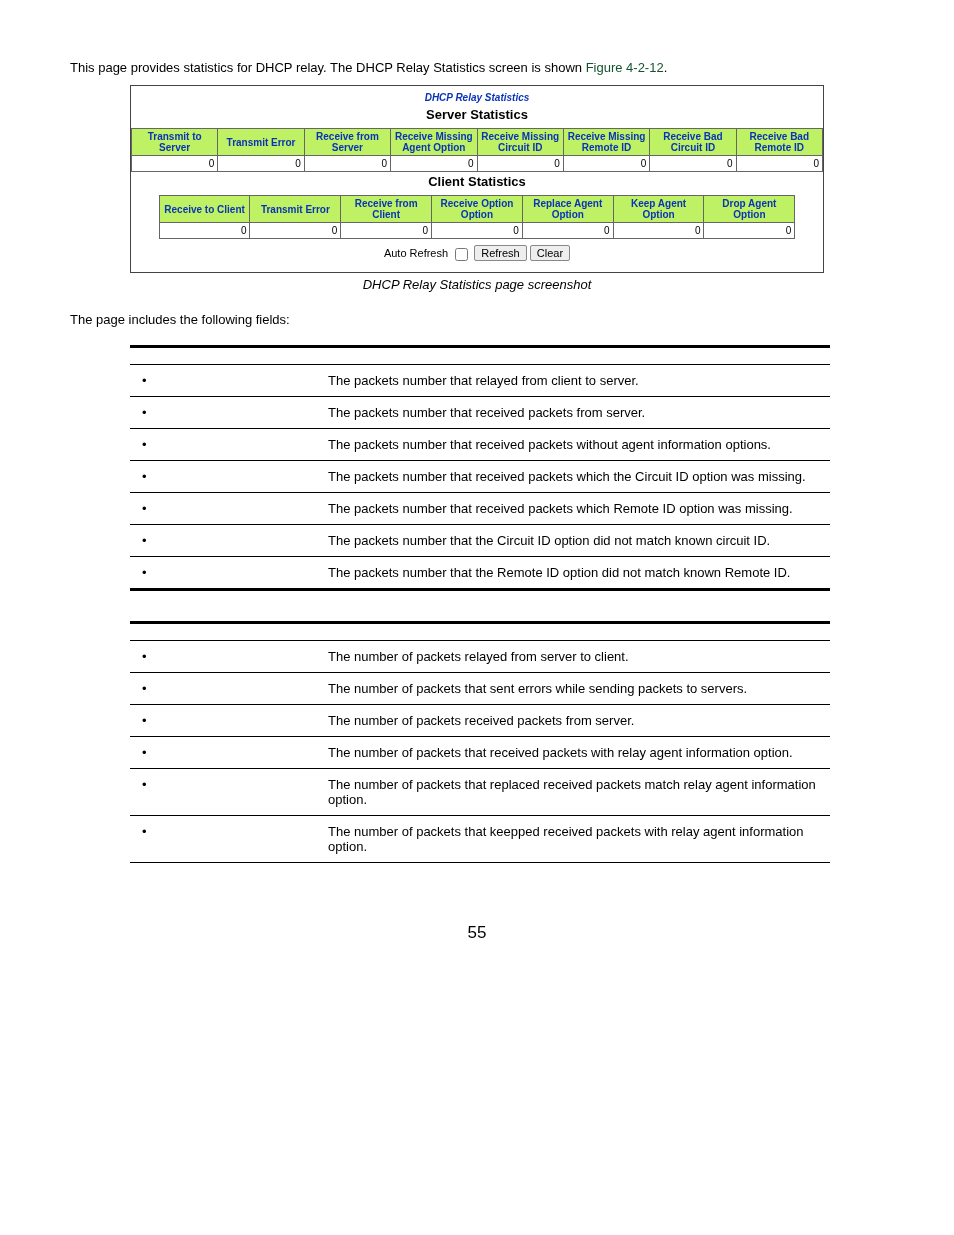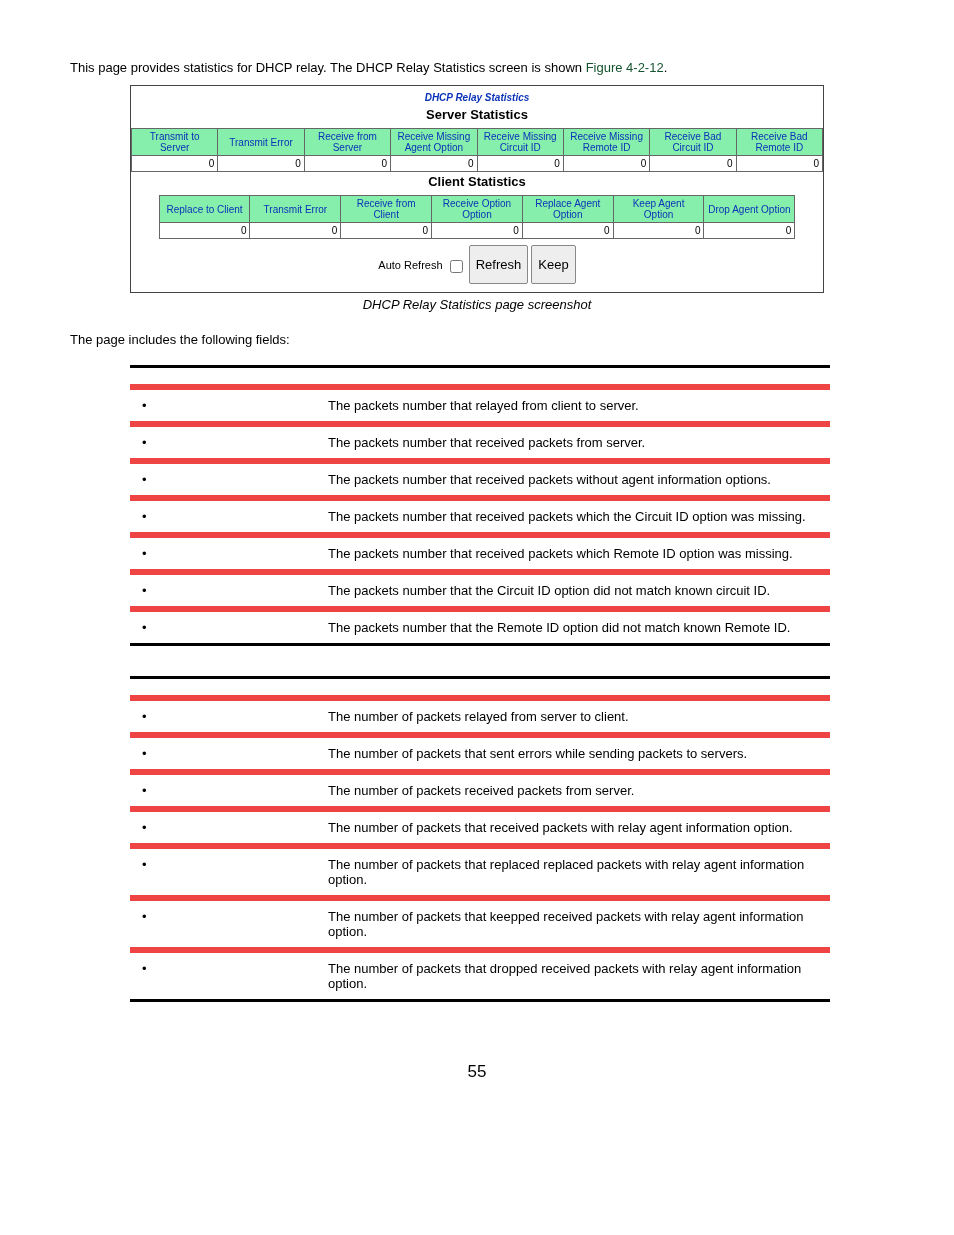--- a/index.html
+++ b/index.html
@@ -34,61 +34,61 @@
     padding: 2px 0 6px 0;
   }
   table.ss-table {
     border-collapse: collapse;
     width: 100%;
     table-layout: fixed;
     font-size: 10px;
   }
   table.ss-table th {
     color: #0a33b8;
-    font-weight: normal;
+    font-weight: bold;
     text-align: center;
     border: 1px solid #666;
     padding: 2px 3px;
-    background: #86efac;
+    background: #bef264;
   }
   table.ss-table td {
     text-align: right;
     border: 1px solid #666;
     padding: 2px 3px;
     background: #fff;
   }
   .ss-controls {
     text-align: center;
     padding: 6px 0 8px 0;
     font-size: 11px;
   }
   .ss-controls input[type=checkbox]{ vertical-align: middle; }
   .ss-btn {
     font-family: inherit;
-    font-size: 13px;
-    padding: 11px 6px;
+    font-size: 11px;
+    padding: 1px 6px;
     background: #eee;
     border: 1px solid #888;
     border-radius: 2px;
     cursor: pointer;
   }
   .caption { text-align: center; margin: 4px 0 20px 0; font-style: italic; }
 
   .fields-intro { margin: 10px 0 18px 0; }
 
   table.field-table {
     width: 700px;
     border-collapse: collapse;
     margin: 0 0 30px 60px;
     font-size: 13px;
   }
   table.field-table tr.top-border td { border-top: 3px solid #000; }
   table.field-table tr.bottom-border td { border-bottom: 3px solid #000; }
   table.field-table td {
-    border-top: 6px solid #ef4444;
+    border-top: 1px solid #ef4444;
     border-bottom: 1px solid #000;
     padding: 8px 6px;
     vertical-align: top;
   }
   table.field-table td.obj {
     width: 180px;
   }
   table.field-table td.bullet-cell::before {
     content: "•";
     display: inline-block;
@@ -128,21 +128,21 @@
           <td>0</td>
           <td>0</td>
           <td>0</td>
         </tr>
   </tbody>
     </table>
   <div class="ss-subtitle">Client Statistics</div>
   <table class="ss-table" style="width:92%;margin:0 auto">
     <tbody>
         <tr id="cli-head">
-          <th>Replace to Client</th>
+          <th>Receive to Client</th>
           <th>Transmit Error</th>
           <th>Receive from Client</th>
           <th>Receive Option Option</th>
           <th>Replace Agent Option</th>
           <th>Keep Agent Option</th>
           <th>Drop Agent Option</th>
         </tr>
     <tr id="cli-vals">
           <td>0</td>
           <td>0</td>
@@ -151,21 +151,21 @@
           <td>0</td>
           <td>0</td>
           <td>0</td>
         </tr>
   </tbody>
     </table>
   <div class="ss-controls">
     <span>Auto Refresh</span>
     <input type="checkbox" style="">
     <button class="ss-btn">Refresh</button>
-    <button class="ss-btn">Keep</button>
+    <button class="ss-btn">Clear</button>
   </div>
 </div>
 <div class="caption">DHCP Relay Statistics page screenshot</div>
 
 <div class="fields-intro">The page includes the following fields:</div>
 
 <table class="field-table">
   <tbody>
       <tr class="top-border">
         <td class="obj"></td>
@@ -223,26 +223,22 @@
       <tr>
         <td class="obj bullet-cell"></td>
         <td>The number of packets received packets from server.</td>
       </tr>
       <tr>
         <td class="obj bullet-cell"></td>
         <td>The number of packets that received packets with relay agent information option.</td>
       </tr>
       <tr>
         <td class="obj bullet-cell"></td>
-        <td>The number of packets that replaced replaced packets with relay agent information option.</td>
+        <td>The number of packets that replaced received packets match relay agent information option.</td>
       </tr>
       <tr>
         <td class="obj bullet-cell"></td>
         <td>The number of packets that keepped received packets with relay agent information option.</td>
-      </tr>
-      <tr class="bottom-border">
-        <td class="obj bullet-cell"></td>
-        <td>The number of packets that dropped received packets with relay agent information option.</td>
       </tr>
     </tbody>
 </table>
 
 <div class="page-num">55</div>
 
 </body></html>

